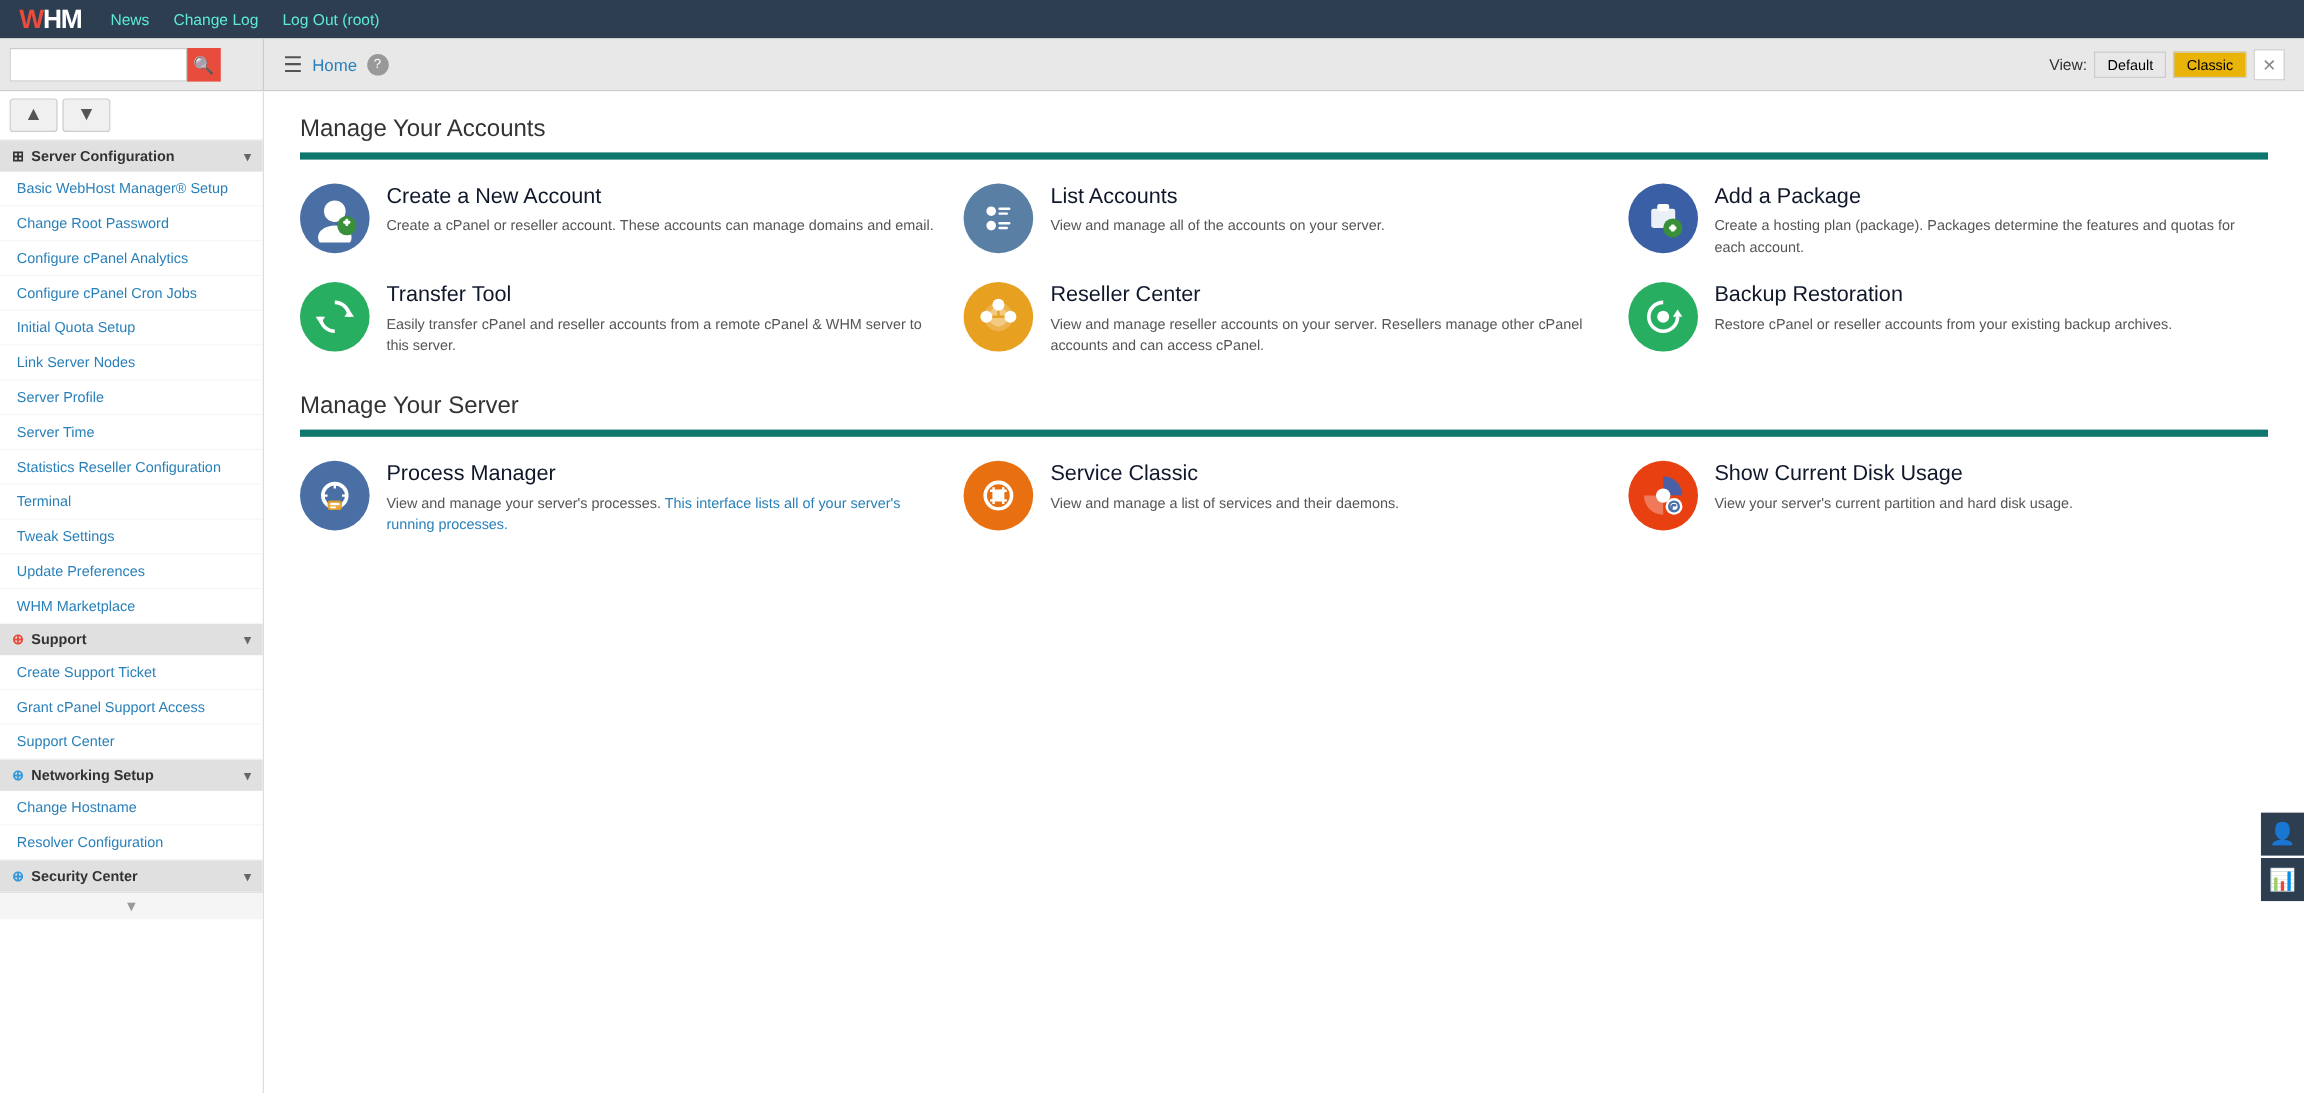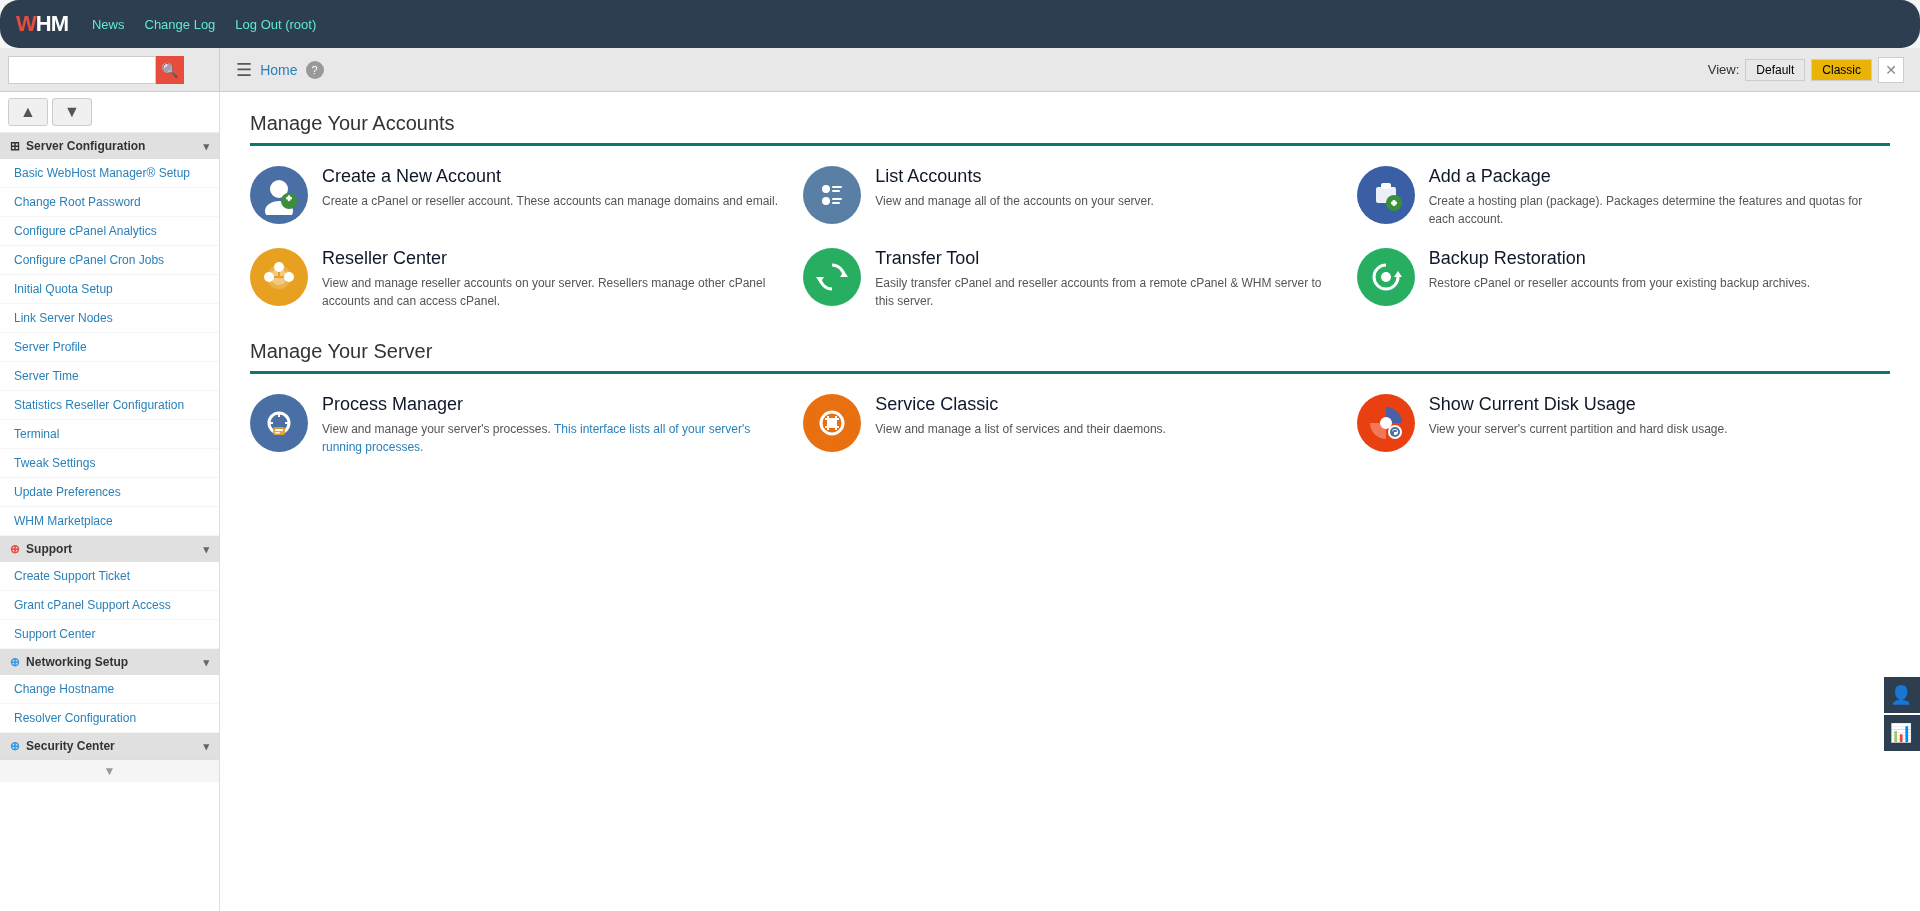--- a/index.html
+++ b/index.html
@@ -5,23 +5,22 @@
     * { box-sizing: border-box; margin: 0; padding: 0; }
     body { font-family: Arial, sans-serif; font-size: 13px; background: #f5f5f5; color: #333; display: flex; flex-direction: column; height: 100vh; overflow: hidden; }
 
     
     .top-nav {
       background: #2c3e50;
       color: #fff;
       display: flex;
       align-items: center;
       padding: 0 16px;
-      height: 48px;
+      height: 32px;
       flex-shrink: 0;
-      border-radius: 19px;
     }
     .top-nav .logo {
       font-size: 22px;
       font-weight: bold;
       color: #fff;
       margin-right: 24px;
       letter-spacing: -1px;
     }
     .top-nav .logo span { color: #e74c3c; }
     .top-nav a {
@@ -100,21 +99,21 @@
       overflow-y: auto;
       padding: 20px 30px;
       background: #fff;
     }
     .section-title {
       font-size: 20px;
       font-weight: normal;
       color: #333;
       margin-bottom: 20px;
       padding-bottom: 8px;
-      border-bottom: 3px solid #0f766e;
+      border-bottom: 6px solid #0f766e;
     }
     .cards-grid {
       display: grid;
       grid-template-columns: repeat(3, 1fr);
       gap: 20px;
       margin-bottom: 30px;
     }
     .card {
       display: flex;
       align-items: flex-start;
@@ -315,51 +314,51 @@
             <rect x="26.5" y="25" width="3" height="6" rx="1" fill="white"></rect>
           </svg>
         </div>
         <div class="card-body">
           <h3>Add a Package</h3>
           <p>Create a hosting plan (package). Packages determine the features and quotas for each account.</p>
         </div>
       </div>
 
       <div class="card">
+        <div class="card-icon" style="background:#27ae60;">
+          <svg viewBox="0 0 40 40" fill="none" xmlns="http://www.w3.org/2000/svg">
+            <circle cx="20" cy="20" r="20" fill="#27ae60"></circle>
+            <path d="M20 8 A12 12 0 0 1 32 20" stroke="white" stroke-width="3" fill="none"></path>
+            <polygon points="32,14 36,20 28,20" fill="white"></polygon>
+            <path d="M20 32 A12 12 0 0 1 8 20" stroke="white" stroke-width="3" fill="none"></path>
+            <polygon points="8,26 4,20 12,20" fill="white"></polygon>
+          </svg>
+        </div>
+        <div class="card-body">
+          <h3>Transfer Tool</h3>
+          <p>Easily transfer cPanel and reseller accounts from a remote cPanel &amp; WHM server to this server.</p>
+        </div>
+      </div>
+
+      <div class="card">
         <div class="card-icon" style="background:#e8a020;">
           <svg viewBox="0 0 40 40" fill="none" xmlns="http://www.w3.org/2000/svg">
             <circle cx="20" cy="20" r="20" fill="#e8a020"></circle>
             <circle cx="20" cy="20" r="12" fill="white" opacity="0.2"></circle>
             <circle cx="20" cy="20" r="8" fill="white" opacity="0.3"></circle>
             <circle cx="10" cy="20" r="5" fill="white"></circle>
             <circle cx="30" cy="20" r="5" fill="white"></circle>
             <circle cx="20" cy="10" r="5" fill="white"></circle>
             <line x1="15" y1="20" x2="25" y2="20" stroke="#e8a020" stroke-width="2"></line>
             <line x1="20" y1="15" x2="20" y2="20" stroke="#e8a020" stroke-width="2"></line>
           </svg>
         </div>
         <div class="card-body">
           <h3>Reseller Center</h3>
           <p>View and manage reseller accounts on your server. Resellers manage other cPanel accounts and can access cPanel.</p>
-        </div>
-      </div>
-
-      <div class="card">
-        <div class="card-icon" style="background:#27ae60;">
-          <svg viewBox="0 0 40 40" fill="none" xmlns="http://www.w3.org/2000/svg">
-            <circle cx="20" cy="20" r="20" fill="#27ae60"></circle>
-            <path d="M20 8 A12 12 0 0 1 32 20" stroke="white" stroke-width="3" fill="none"></path>
-            <polygon points="32,14 36,20 28,20" fill="white"></polygon>
-            <path d="M20 32 A12 12 0 0 1 8 20" stroke="white" stroke-width="3" fill="none"></path>
-            <polygon points="8,26 4,20 12,20" fill="white"></polygon>
-          </svg>
-        </div>
-        <div class="card-body">
-          <h3>Transfer Tool</h3>
-          <p>Easily transfer cPanel and reseller accounts from a remote cPanel &amp; WHM server to this server.</p>
         </div>
       </div>
 
       <div class="card">
         <div class="card-icon" style="background:#27ae60;">
           <svg viewBox="0 0 40 40" fill="none" xmlns="http://www.w3.org/2000/svg">
             <circle cx="20" cy="20" r="20" fill="#27ae60"></circle>
             <path d="M20 8 A12 12 0 1 0 32 20" stroke="white" stroke-width="3" fill="none"></path>
             <polygon points="32,14 36,20 28,20" fill="white"></polygon>
             <circle cx="20" cy="20" r="5" fill="white"></circle>

